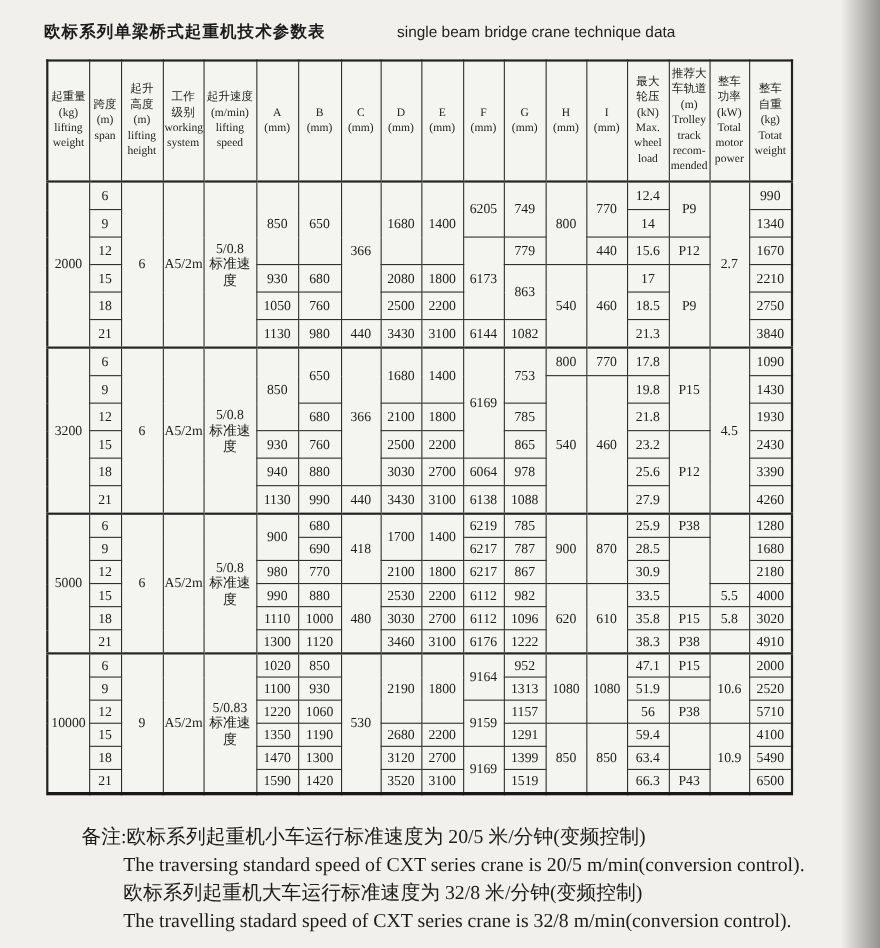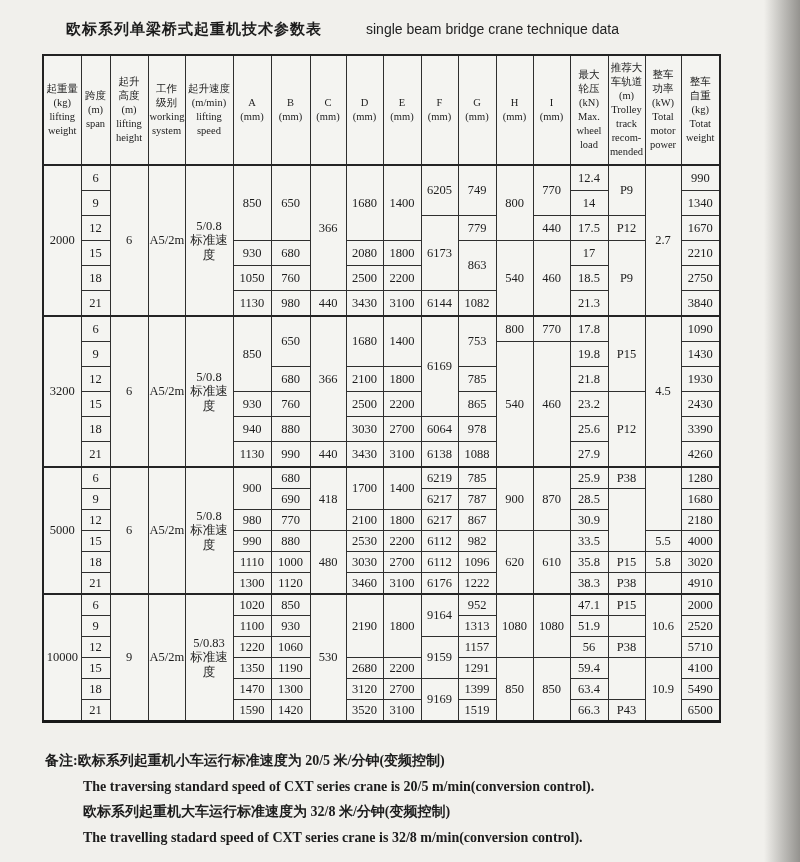--- a/index.html
+++ b/index.html
@@ -5,21 +5,21 @@
   html,body{margin:0;padding:0;}
   body{
     width:800px;height:862px;position:relative;overflow:hidden;
     background:#f1f0ec;color:#1c1c1c;
     font-family:"Liberation Serif","DejaVu Serif",serif;
   }
   .page-edge{
     position:absolute;top:0;right:0;width:36px;height:862px;pointer-events:none;
     background:linear-gradient(to right, rgba(120,118,114,0) 0%, rgba(104,102,98,0.38) 55%, rgba(86,84,80,0.6) 100%);
   }
-  .titles{padding:20px 0 0 66px;display:flex;align-items:baseline;gap:44px;}
+  .titles{padding:20px 0 0 40px;display:flex;align-items:baseline;gap:65px;}
   .title-zh{font-size:15px;font-weight:bold;letter-spacing:1px;font-family:"Liberation Sans","DejaVu Sans",sans-serif;}
   .title-en{font-size:14px;font-family:"Liberation Sans","DejaVu Sans",sans-serif;color:#222;}
   table.spec{
     margin:15px 0 0 42px;width:678px;table-layout:fixed;
     border-collapse:collapse;
     border:2px solid #222;border-bottom:3px solid #181818;
     background:rgba(255,255,255,0.25);
   }
   .spec th,.spec td{
     border:1px solid #2f2f2f;
@@ -31,21 +31,21 @@
   .spec td{font-size:12.5px;line-height:1.15;}
   tr.tall td{height:24px;}
   tr.short td{height:20px;}
   tr.group-start td{border-top:2px solid #242424;}
   
   col.c1{width:38px}col.c2{width:29px}col.c3{width:38px}col.c4{width:37px}
   col.c5{width:48px}col.c6{width:38px}col.c7{width:39px}col.c8{width:36px}
   col.c9{width:37px}col.c10{width:38px}col.c11{width:37px}col.c12{width:38px}
   col.c13{width:37px}col.c14{width:37px}col.c15{width:38px}col.c16{width:37px}
   col.c17{width:36px}col.c18{width:39px}
-  .notes{margin:25px 0 0 45px;font-size:14px;line-height:25.5px;font-weight:bold;}
+  .notes{margin:25px 0 0 74px;font-size:18px;line-height:25.5px;}
   .note.indent{padding-left:38px;}
 </style>
 </head>
 <body>
 
 <div class="titles">
   <span class="title-zh">欧标系列单梁桥式起重机技术参数表</span>
   <span class="title-en">single beam bridge crane technique data</span>
 </div>
 
@@ -161,21 +161,21 @@
       <tr class="tall">
         <td>9</td>
         <td>14</td>
         <td>1340</td>
       </tr>
       <tr class="tall">
         <td>12</td>
         <td rowspan="3">6173</td>
         <td>779</td>
         <td>440</td>
-        <td>17.5</td>
+        <td>15.6</td>
         <td>P12</td>
         <td>1670</td>
       </tr>
       <tr class="tall">
         <td>15</td>
         <td>930</td>
         <td>680</td>
         <td>2080</td>
         <td>1800</td>
         <td rowspan="2">863</td>

